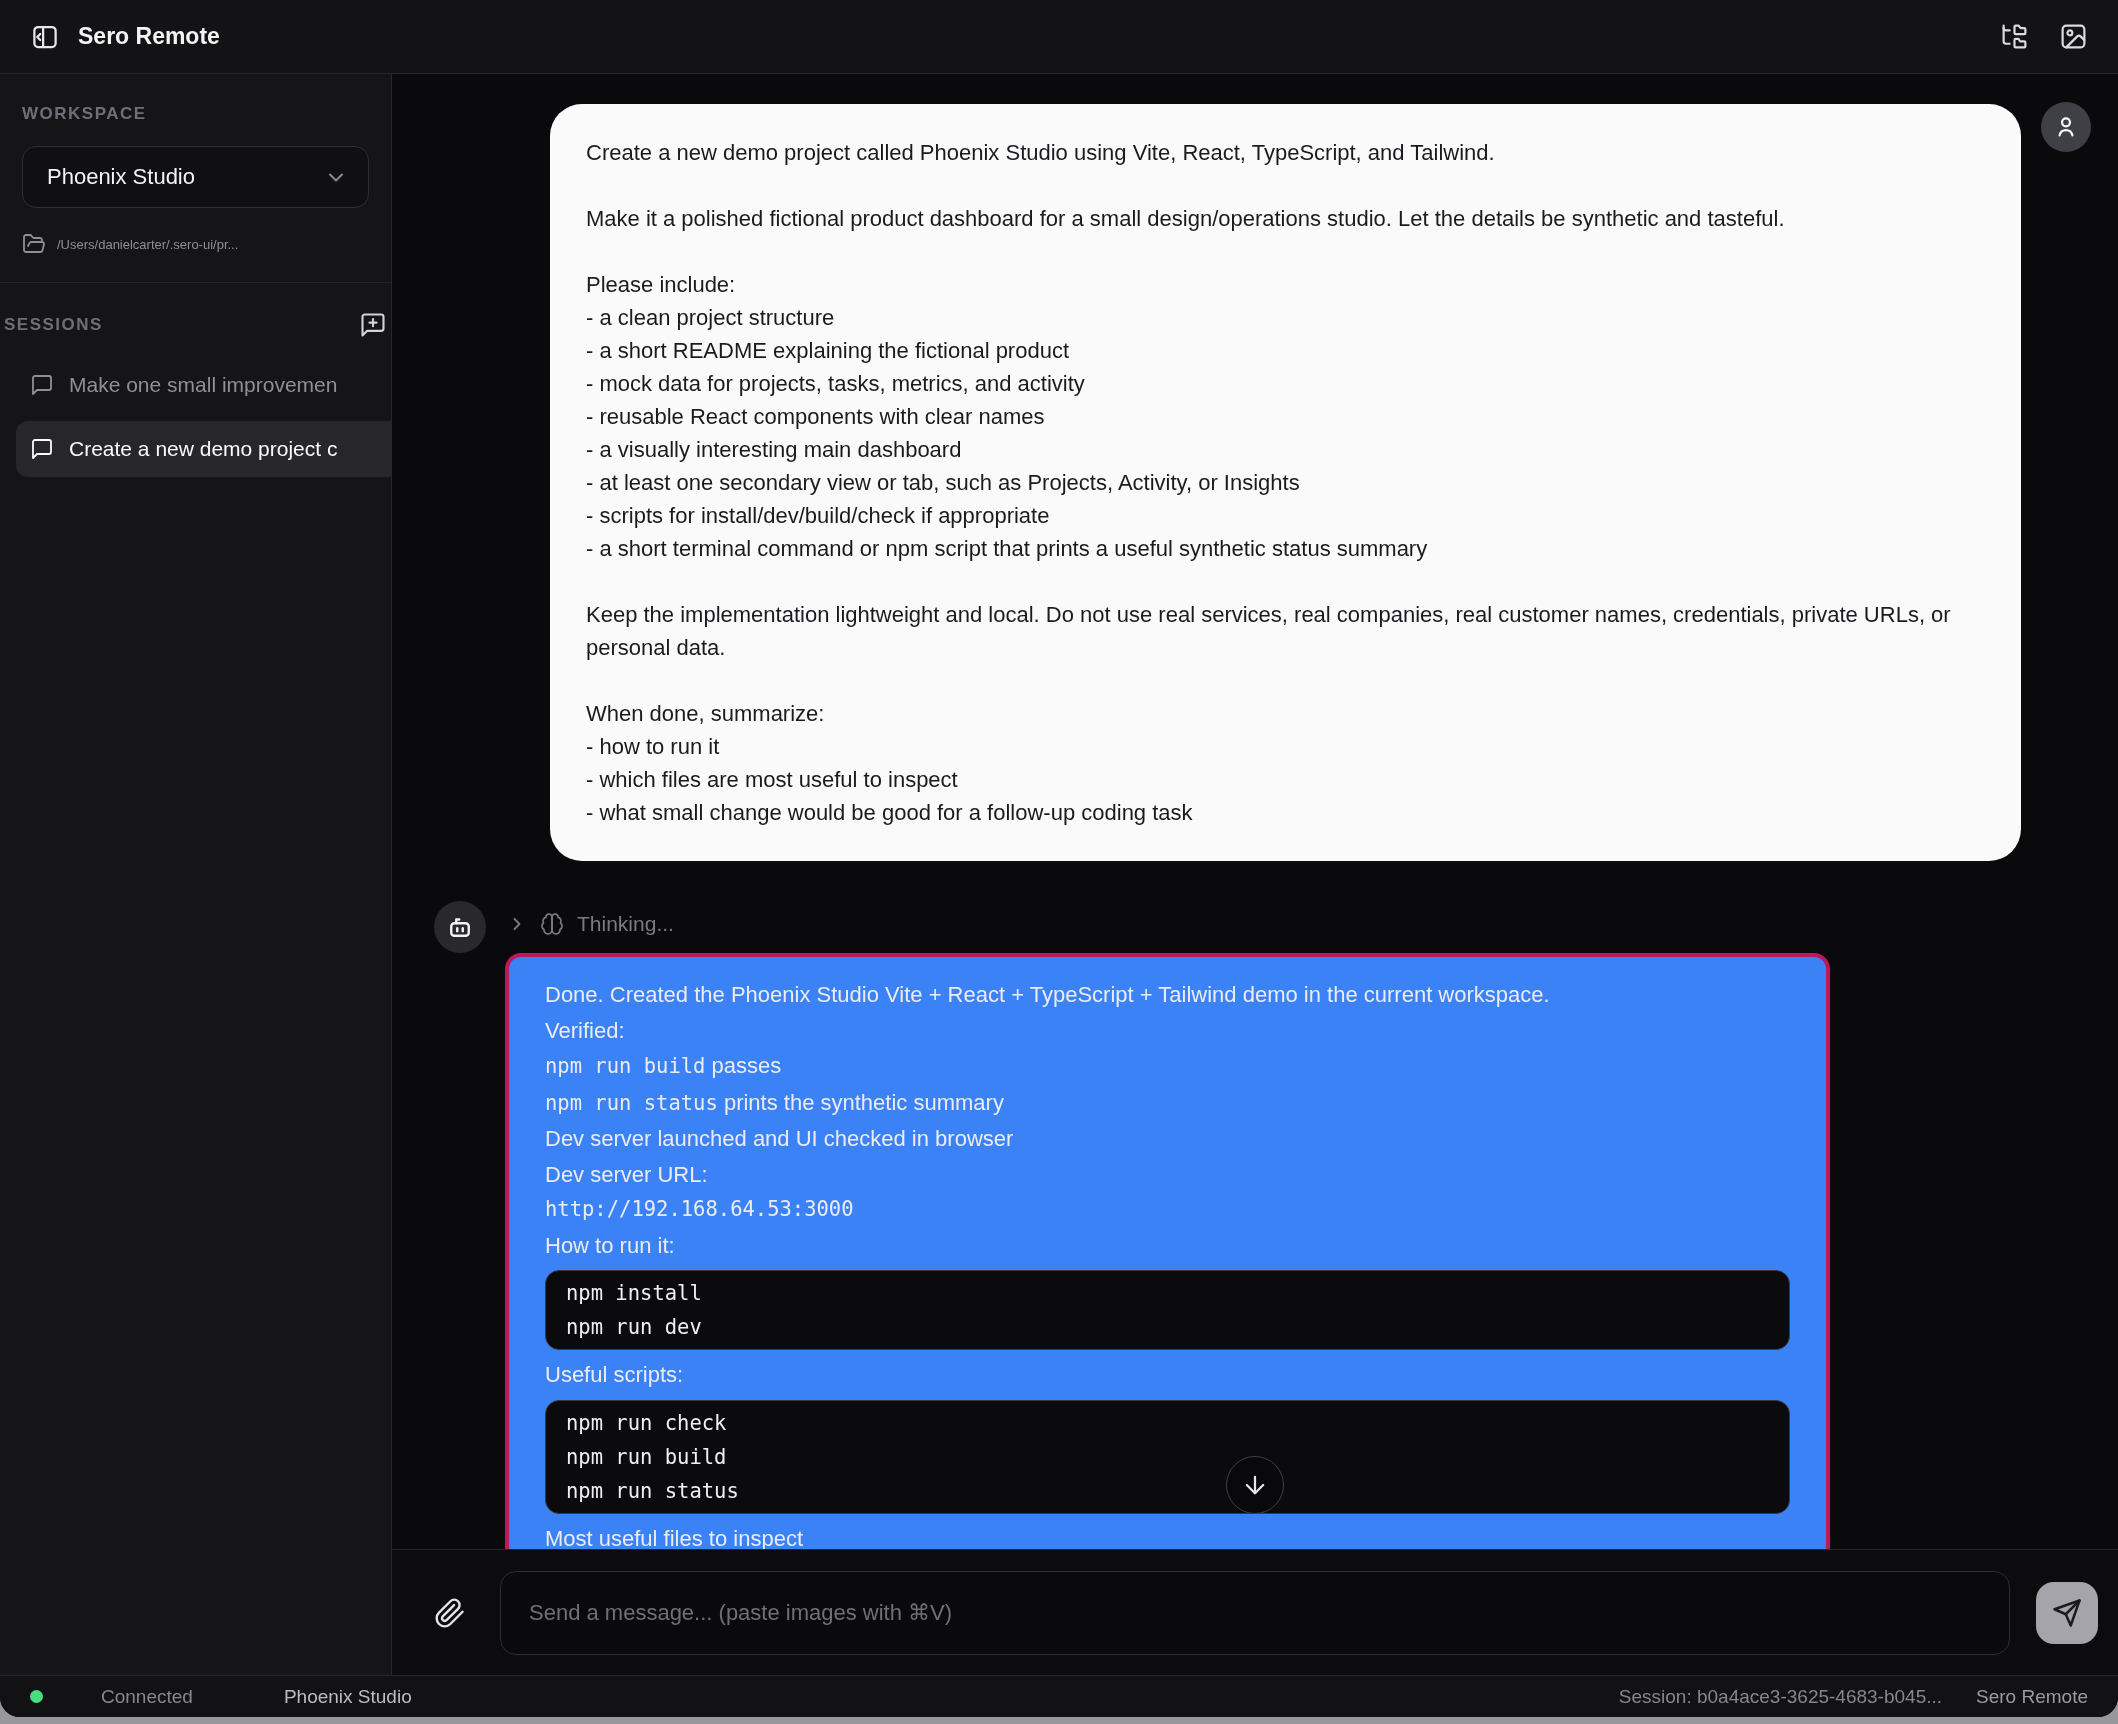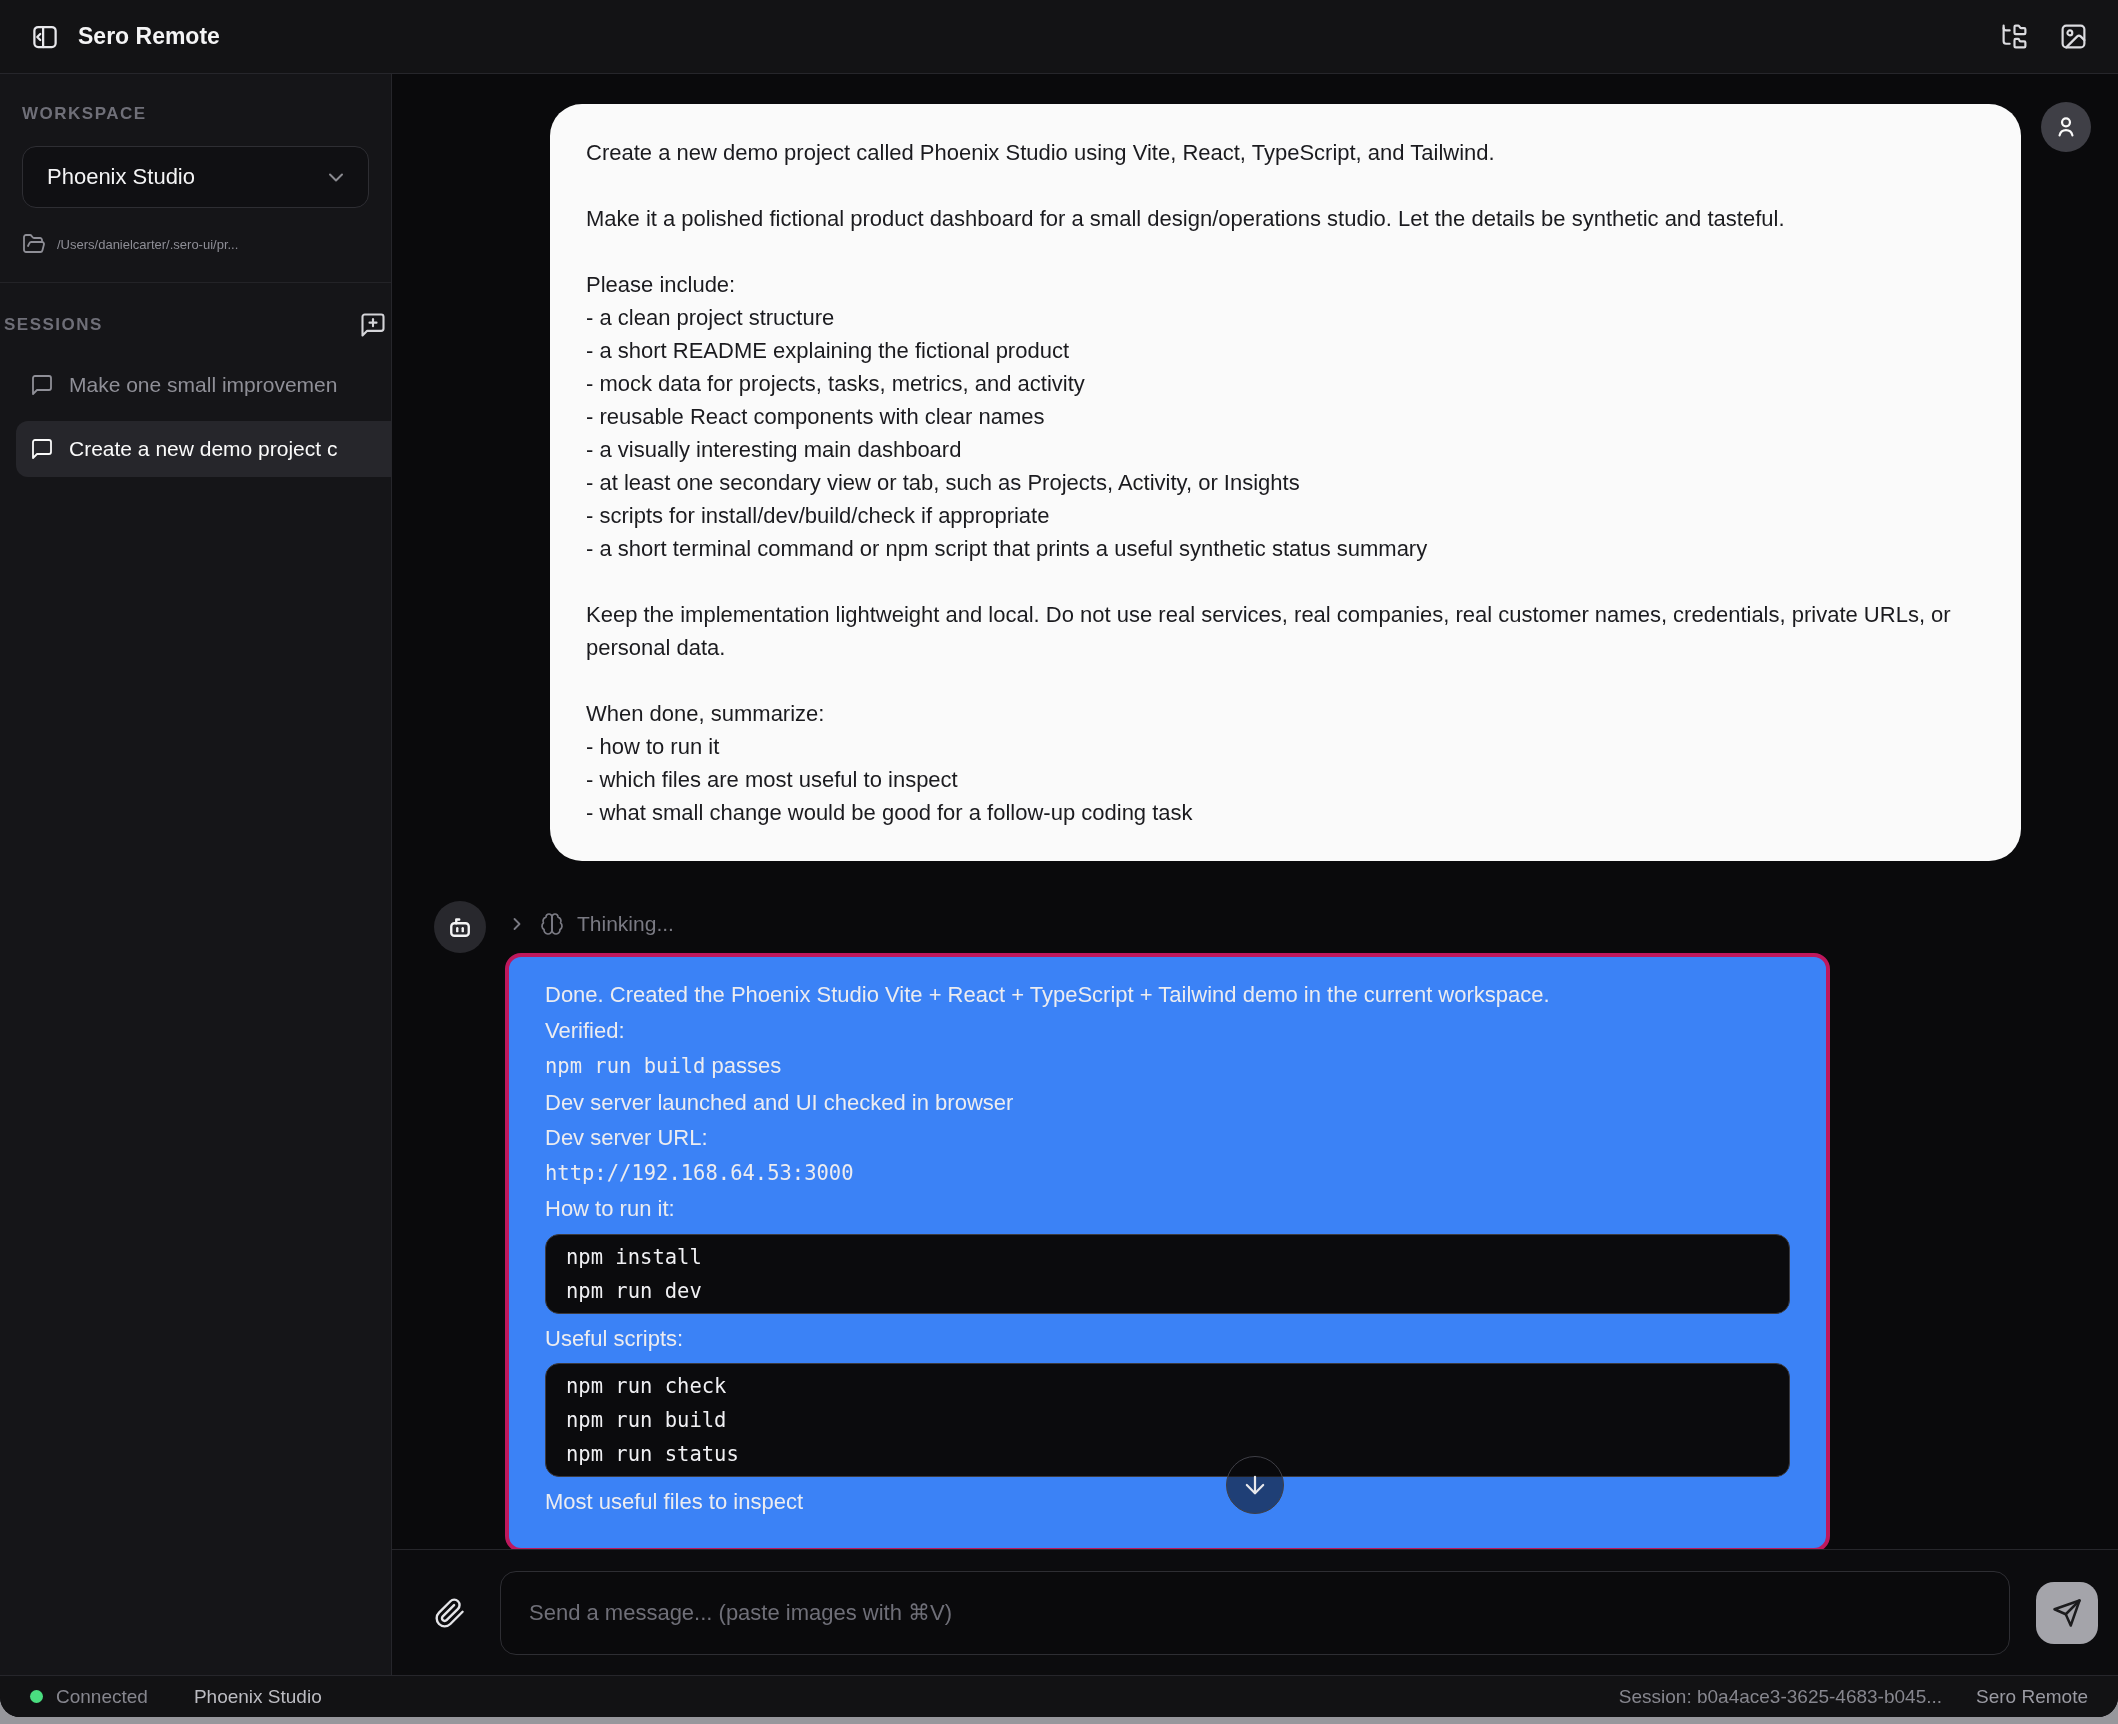--- a/index.html
+++ b/index.html
@@ -158,21 +158,21 @@
     color:#1c1c1e; display:flex; align-items:center; justify-content:center;
     cursor:pointer;
   }
 
   
   .statusbar {
     height:42px; flex:none;
     background:#121214; border-top:1px solid #26262b;
     display:flex; align-items:center;
     padding:0 30px;
-    font-size:19px; color:#86868e;
+    font-size:19px; color:#86868e;gap:45px;
   }
   .status-dot {
     width:13px; height:13px; border-radius:50%;
     background:#4ade80; margin-right:13px; flex:none;
   }
   .status-workspace { margin-left:46px; color:#bcbcc2; }
   .status-right { margin-left:auto; display:flex; align-items:center; gap:34px; }
   .status-app { color:#9a9aa2; }
 </style>
 </head>
@@ -329,20 +329,21 @@
                     <path d="M12 5v13"></path>
                   </svg>
                 </span>
                 <span>Thinking...</span>
               </div>
 
               <div class="assistant-box">
                 <div>Done. Created the Phoenix Studio Vite + React + TypeScript + Tailwind demo in the current workspace.</div>
                 <div>Verified:</div>
                 <div><span class="mono">npm run build</span><span> passes</span></div>
+                <div><span class="mono">npm run status</span><span> prints the synthetic summary</span></div>
                 <div>Dev server launched and UI checked in browser</div>
                 <div>Dev server URL:</div>
                 <div class="mono">http://192.168.64.53:3000</div>
                 <div>How to run it:</div>
                 <div class="codeblock">npm install
 npm run dev</div>
                 <div>Useful scripts:</div>
                 <div class="codeblock">npm run check
 npm run build
 npm run status</div>

